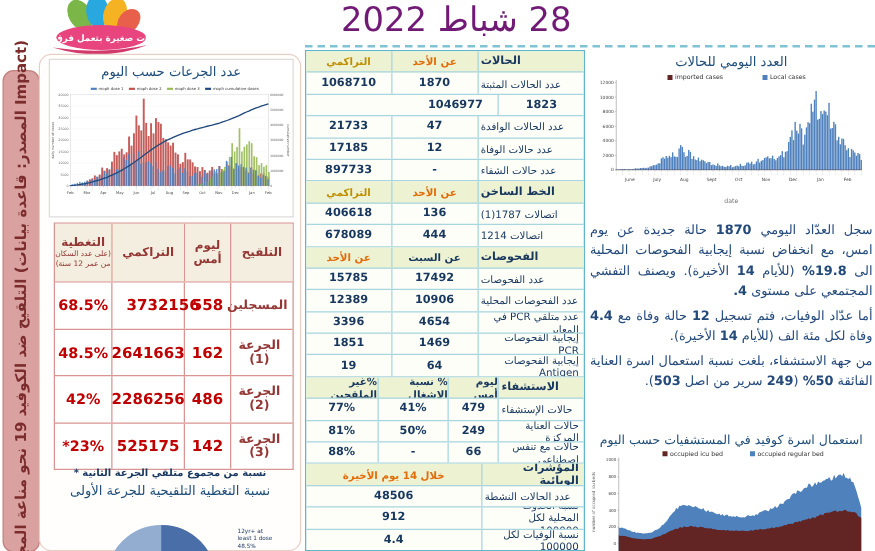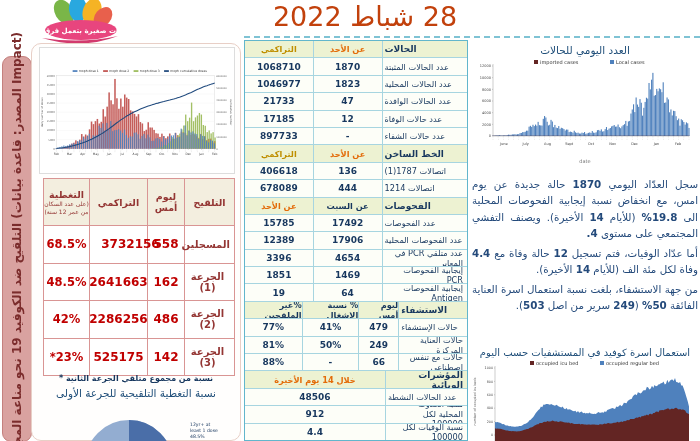--- a/index.html
+++ b/index.html
@@ -2,21 +2,21 @@
 <html lang="ar"><head>
 <meta charset="utf-8">
 <style>
   html,body{margin:0;padding:0;background:#fff;}
   .page{position:relative;width:700px;height:441px;background:#ffffff;overflow:hidden;
         font-family:"DejaVu Sans",sans-serif;}
   
   .logo{position:absolute;left:34px;top:0;width:90px;height:46px;}
   .logo svg{display:block;}
   .date{position:absolute;left:250px;top:1px;width:230px;text-align:center;
-        font-size:27px;color:#c2410c;direction:rtl;letter-spacing:0px;}
+        font-size:27px;color:#701a75;direction:rtl;letter-spacing:0px;}
   .top-dash{position:absolute;left:244px;top:36px;width:456px;height:0;
         border-top:2px dashed #7FC3D4;}
   
   .vstrip{position:absolute;left:2px;top:56px;width:28px;height:384px;background:#D9A2A0;
         border:1px solid #C4807E;border-radius:9px;display:flex;align-items:center;justify-content:center;}
   .vstrip span{display:block;white-space:nowrap;transform:rotate(-90deg);
         font-size:12px;font-weight:bold;color:#7B2C2C;}
   
   .left-card{position:absolute;left:31px;top:43px;width:210px;height:398px;background:#FFFEFD;
         border:1.5px solid #E8CFC6;border-radius:10px;box-sizing:border-box;}
@@ -86,20 +86,21 @@
 
   <div class="date">28 شباط 2022</div>
   <div class="top-dash"></div>
 
   <div class="vstrip">
     <span>التلقيح ضد الكوفيد 19  نحو مناعة المجتمع  (المصدر: قاعدة بيانات Impact)</span>
   </div>
 
   <div class="left-card">
     <div class="dose-card">
+      <div class="chart-title">عدد الجرعات حسب اليوم</div>
       <svg id="dose-svg" viewBox="0 0 200 104">
           <rect x="17" y="8" width="165" height="76" fill="#fff" stroke="#CFCFCF" stroke-width="0.4"></rect>
           <text x="15.5" y="85" font-size="2.7" fill="#666" text-anchor="end" font-family="DejaVu Sans, sans-serif">0</text>
           <line x1="17" y1="74.5" x2="182" y2="74.5" stroke="#EDEDED" stroke-width="0.3"></line>
           <text x="15.5" y="75.5" font-size="2.7" fill="#666" text-anchor="end" font-family="DejaVu Sans, sans-serif">5000</text>
           <line x1="17" y1="65" x2="182" y2="65" stroke="#EDEDED" stroke-width="0.3"></line>
           <text x="15.5" y="66" font-size="2.7" fill="#666" text-anchor="end" font-family="DejaVu Sans, sans-serif">10000</text>
           <line x1="17" y1="55.5" x2="182" y2="55.5" stroke="#EDEDED" stroke-width="0.3"></line>
           <text x="15.5" y="56.5" font-size="2.7" fill="#666" text-anchor="end" font-family="DejaVu Sans, sans-serif">15000</text>
           <line x1="17" y1="46" x2="182" y2="46" stroke="#EDEDED" stroke-width="0.3"></line>
@@ -470,21 +471,20 @@
         <div class="scell s-label" style="width: 38.5%;">الحالات</div>
         <div class="scell s-val" style="width: 31%; color: rgb(227, 108, 10);">عن الأحد</div>
         <div class="scell s-val" style="width: 30.5%; color: rgb(191, 143, 0);">التراكمي</div>
       </div>
       <div class="srow">
         <div class="scell s-label" style="width: 38.5%;">عدد الحالات المثبتة</div>
         <div class="scell s-val" style="width: 31%;">1870</div>
         <div class="scell s-val" style="width: 30.5%;">1068710</div>
       </div>
       <div class="srow">
-        <div class="scell s-label" style="width: 38.5%;">عدد الحالات المحلية</div>
         <div class="scell s-val" style="width: 31%;">1823</div>
         <div class="scell s-val" style="width: 30.5%;">1046977</div>
       </div>
       <div class="srow">
         <div class="scell s-label" style="width: 38.5%;">عدد الحالات الوافدة</div>
         <div class="scell s-val" style="width: 31%;">47</div>
         <div class="scell s-val" style="width: 30.5%;">21733</div>
       </div>
       <div class="srow">
         <div class="scell s-label" style="width: 38.5%;">عدد حالات الوفاة</div>
@@ -516,21 +516,21 @@
         <div class="scell s-val" style="width: 31%; color: rgb(23, 55, 94);">عن السبت</div>
         <div class="scell s-val" style="width: 30.5%; color: rgb(227, 108, 10);">عن الأحد</div>
       </div>
       <div class="srow">
         <div class="scell s-label" style="width: 38.5%;">عدد الفحوصات</div>
         <div class="scell s-val" style="width: 31%;">17492</div>
         <div class="scell s-val" style="width: 30.5%;">15785</div>
       </div>
       <div class="srow">
         <div class="scell s-label" style="width: 38.5%;">عدد الفحوصات المحلية</div>
-        <div class="scell s-val" style="width: 31%;">17906</div>
+        <div class="scell s-val" style="width: 31%;">10906</div>
         <div class="scell s-val" style="width: 30.5%;">12389</div>
       </div>
       <div class="srow">
         <div class="scell s-label" style="width: 38.5%;">عدد متلقي PCR في المعابر</div>
         <div class="scell s-val" style="width: 31%;">4654</div>
         <div class="scell s-val" style="width: 30.5%;">3396</div>
       </div>
       <div class="srow">
         <div class="scell s-label" style="width: 38.5%;">إيجابية الفحوصات PCR</div>
         <div class="scell s-val" style="width: 31%;">1469</div>

